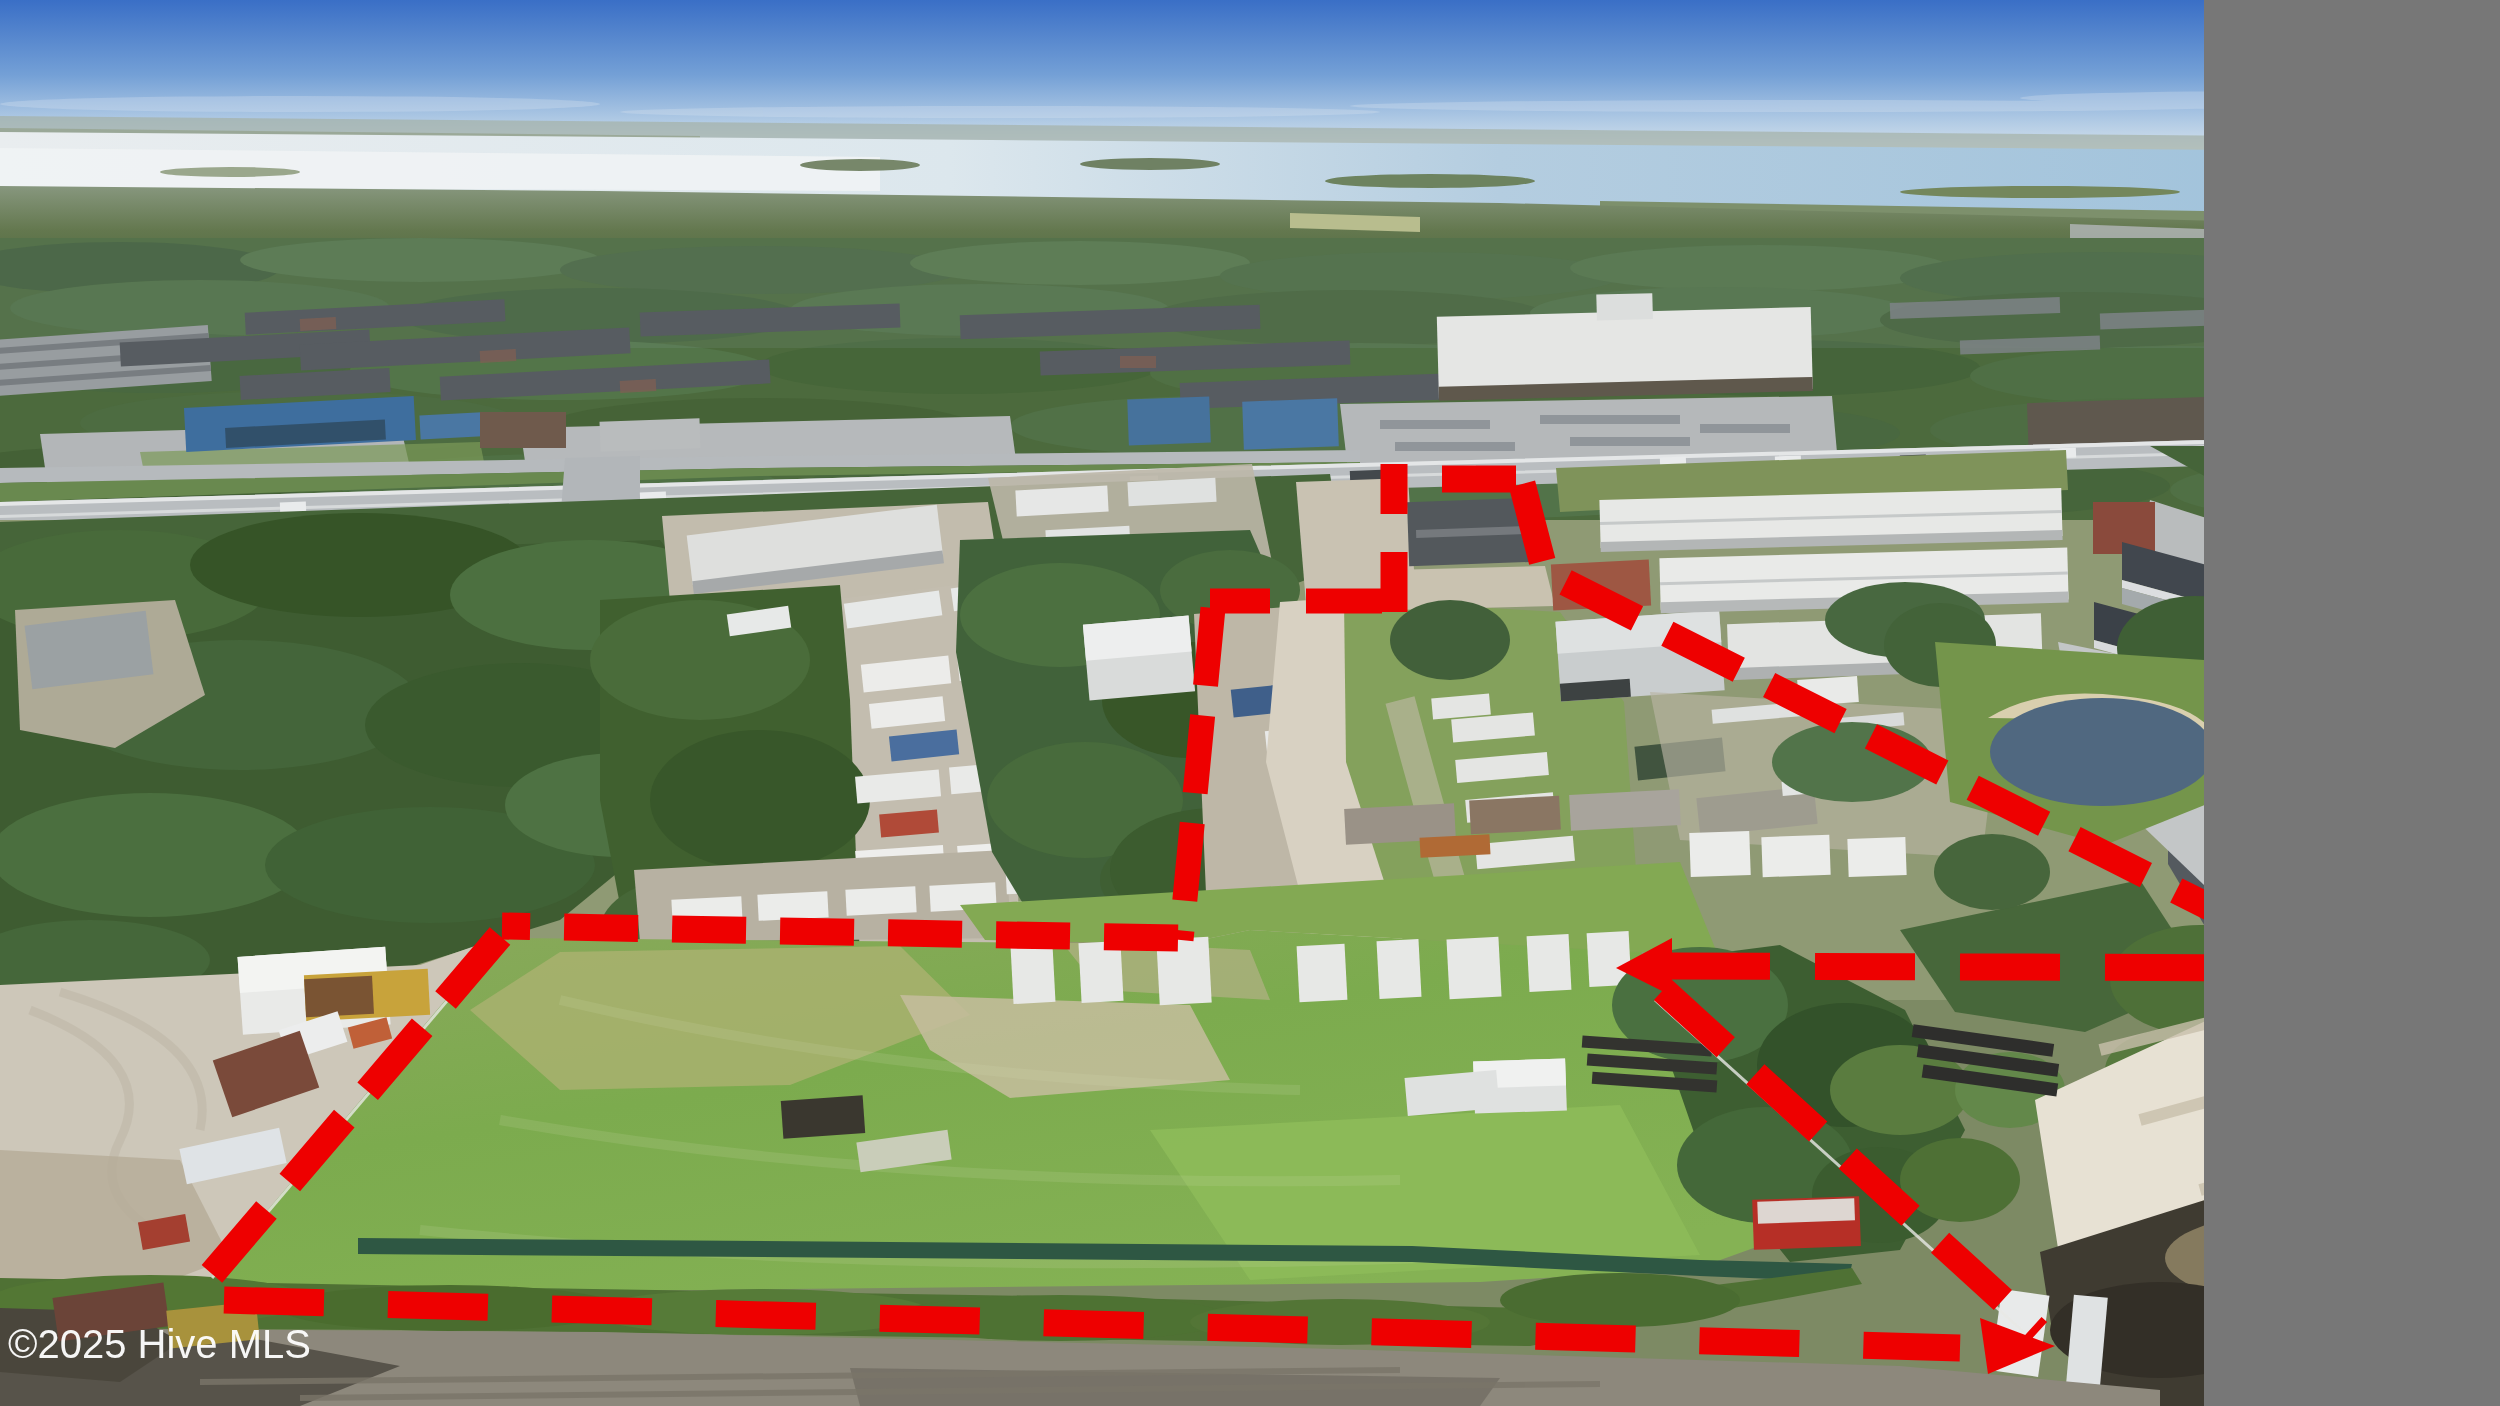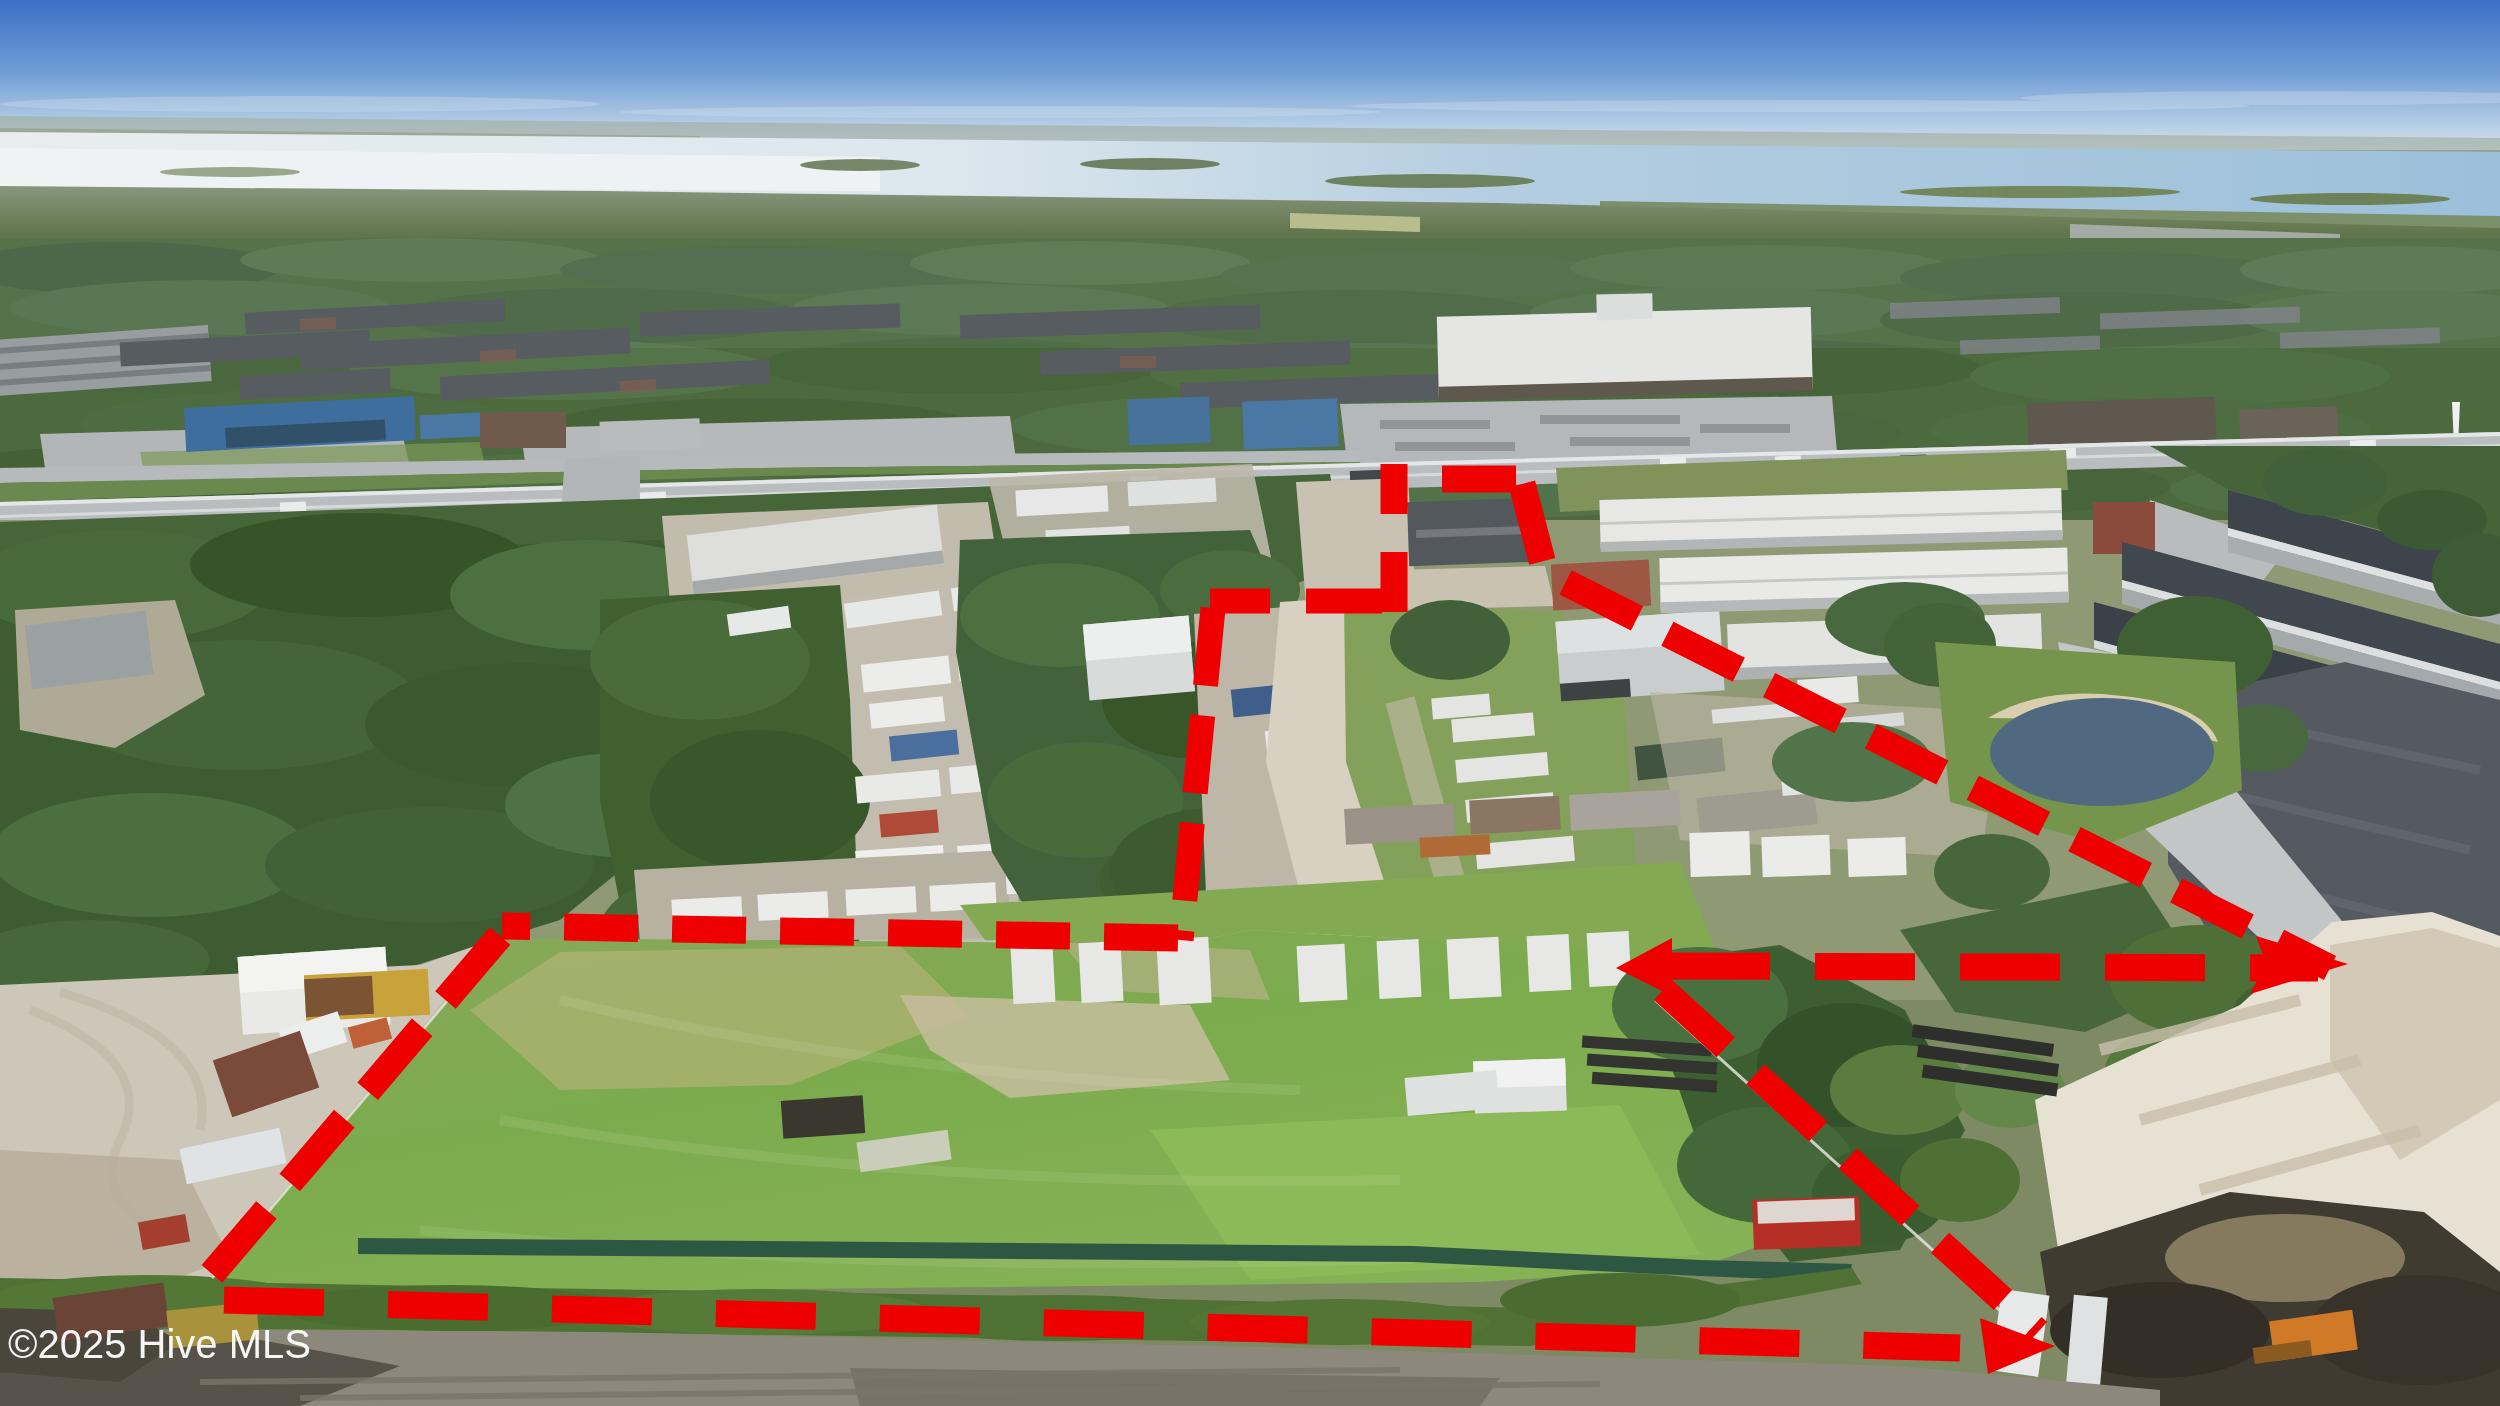--- a/index.html
+++ b/index.html
@@ -1,16 +1,16 @@
 <!DOCTYPE html>
 <html><head>
 <meta charset="utf-8">
 <style>
 html,body{margin:0;padding:0;background:#777;}
-#scene{width:2500px;height:1406px;position:relative;overflow:hidden;font-family:"Liberation Sans", sans-serif;}
+#scene{width:2204px;height:1406px;position:relative;overflow:hidden;font-family:"Liberation Sans", sans-serif;}
 </style>
 </head>
 <body>
 <div id="scene">
 <svg width="2500" height="1406" viewBox="0 0 2500 1406">
 <defs>
 <linearGradient id="sky" x1="0" y1="0" x2="0" y2="1">
  <stop offset="0" stop-color="#3a6fc6"></stop>
  <stop offset="0.5" stop-color="#74a0d6"></stop>
  <stop offset="0.82" stop-color="#b3cce5"></stop>

